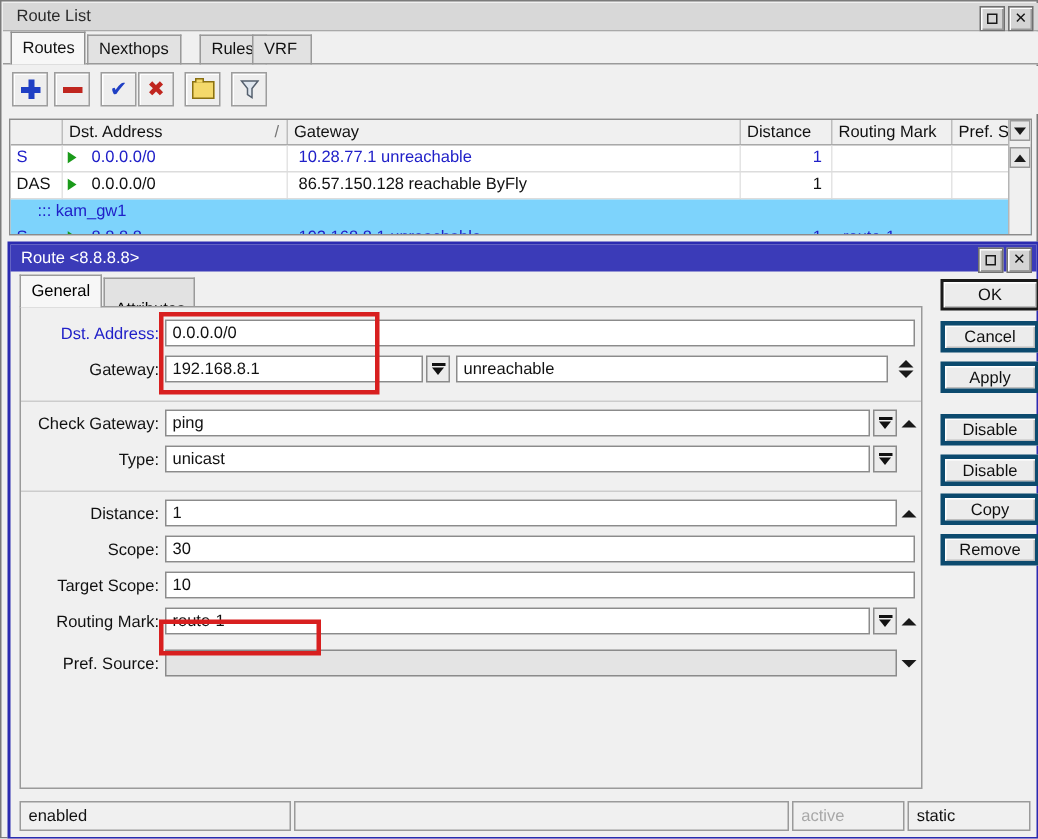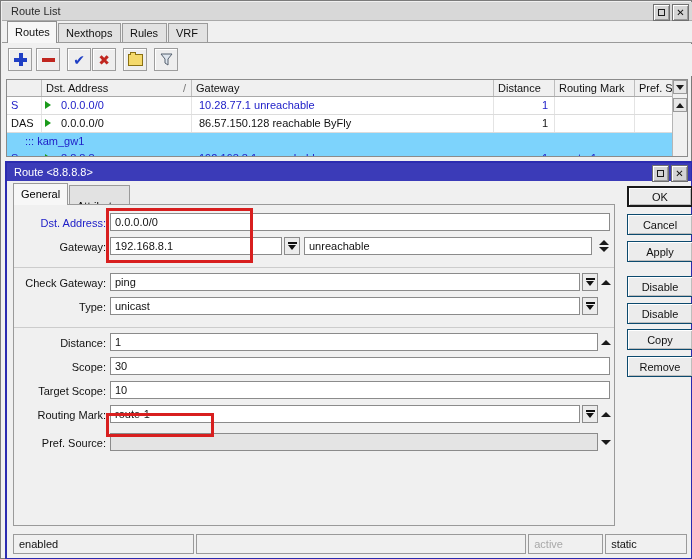--- a/index.html
+++ b/index.html
@@ -111,21 +111,21 @@
   .ddglyph:after{content:"";position:absolute;left:0.5px;top:3px;width:0;height:0;
     border-left:4px solid transparent;border-right:4px solid transparent;border-top:5px solid #111;}
   .updn{position:absolute;width:11px;height:18px;display:flex;flex-direction:column;
     align-items:center;justify-content:center;gap:2px;}
   .tri-u{width:0;height:0;border-left:5px solid transparent;border-right:5px solid transparent;border-bottom:5px solid #1a1a1a;}
   .tri-d{width:0;height:0;border-left:5px solid transparent;border-right:5px solid transparent;border-top:5px solid #1a1a1a;}
 
   .hiback{position:absolute;border:3px solid #d81f1f;box-sizing:border-box;pointer-events:none;}
 
   .dbtn{position:absolute;left:620px;width:66px;height:21px;box-sizing:border-box;
-    border:1px solid #0c4a6e;background:#ececec;
+    border:3px solid #0c4a6e;background:#ececec;
     box-shadow:inset 1px 1px 0 #ffffff, inset -1px -1px 0 #bdbdbd;
     font-size:11px;display:flex;align-items:center;justify-content:center;color:#111;}
   .dbtn.def{border:2px solid #1a1a1a;}
 
   .statusbar{position:absolute;left:6px;bottom:4px;width:676px;height:20px;display:flex;}
   .sb{height:20px;box-sizing:border-box;border:1px solid #9a9a9a;background:#f0f0f0;
     font-size:11px;padding:3px 0 0 5px;color:#111;margin-right:2px;}
   .sb.gray{color:#a8a8a8;}
 </style>
 </head>
@@ -142,21 +142,21 @@
           </div>
         <div class="wbtn">
             <span class="xg">✕</span>
           </div>
       </div>
     </div>
 
     <div class="tabsrow">
       <div class="tab sel" style="left:5px;width:50px;"><span>Routes</span></div>
       <div class="tab" style="left:56px;width:63px;"><span>Nexthops</span></div>
-      <div class="tab" style="left:120px;width:45px;"><span>Rules</span></div>
+      <div class="tab" style="left:131px;width:45px;"><span>Rules</span></div>
       <div class="tab" style="left:166px;width:40px;"><span>VRF</span></div>
     </div>
     <div class="tabline"></div>
 
     <div class="toolbar">
       <div class="tbtn" style="left:6px;">
         <span class="plus">
             <i class="h"></i>
             <i class="v"></i>
           </span>

